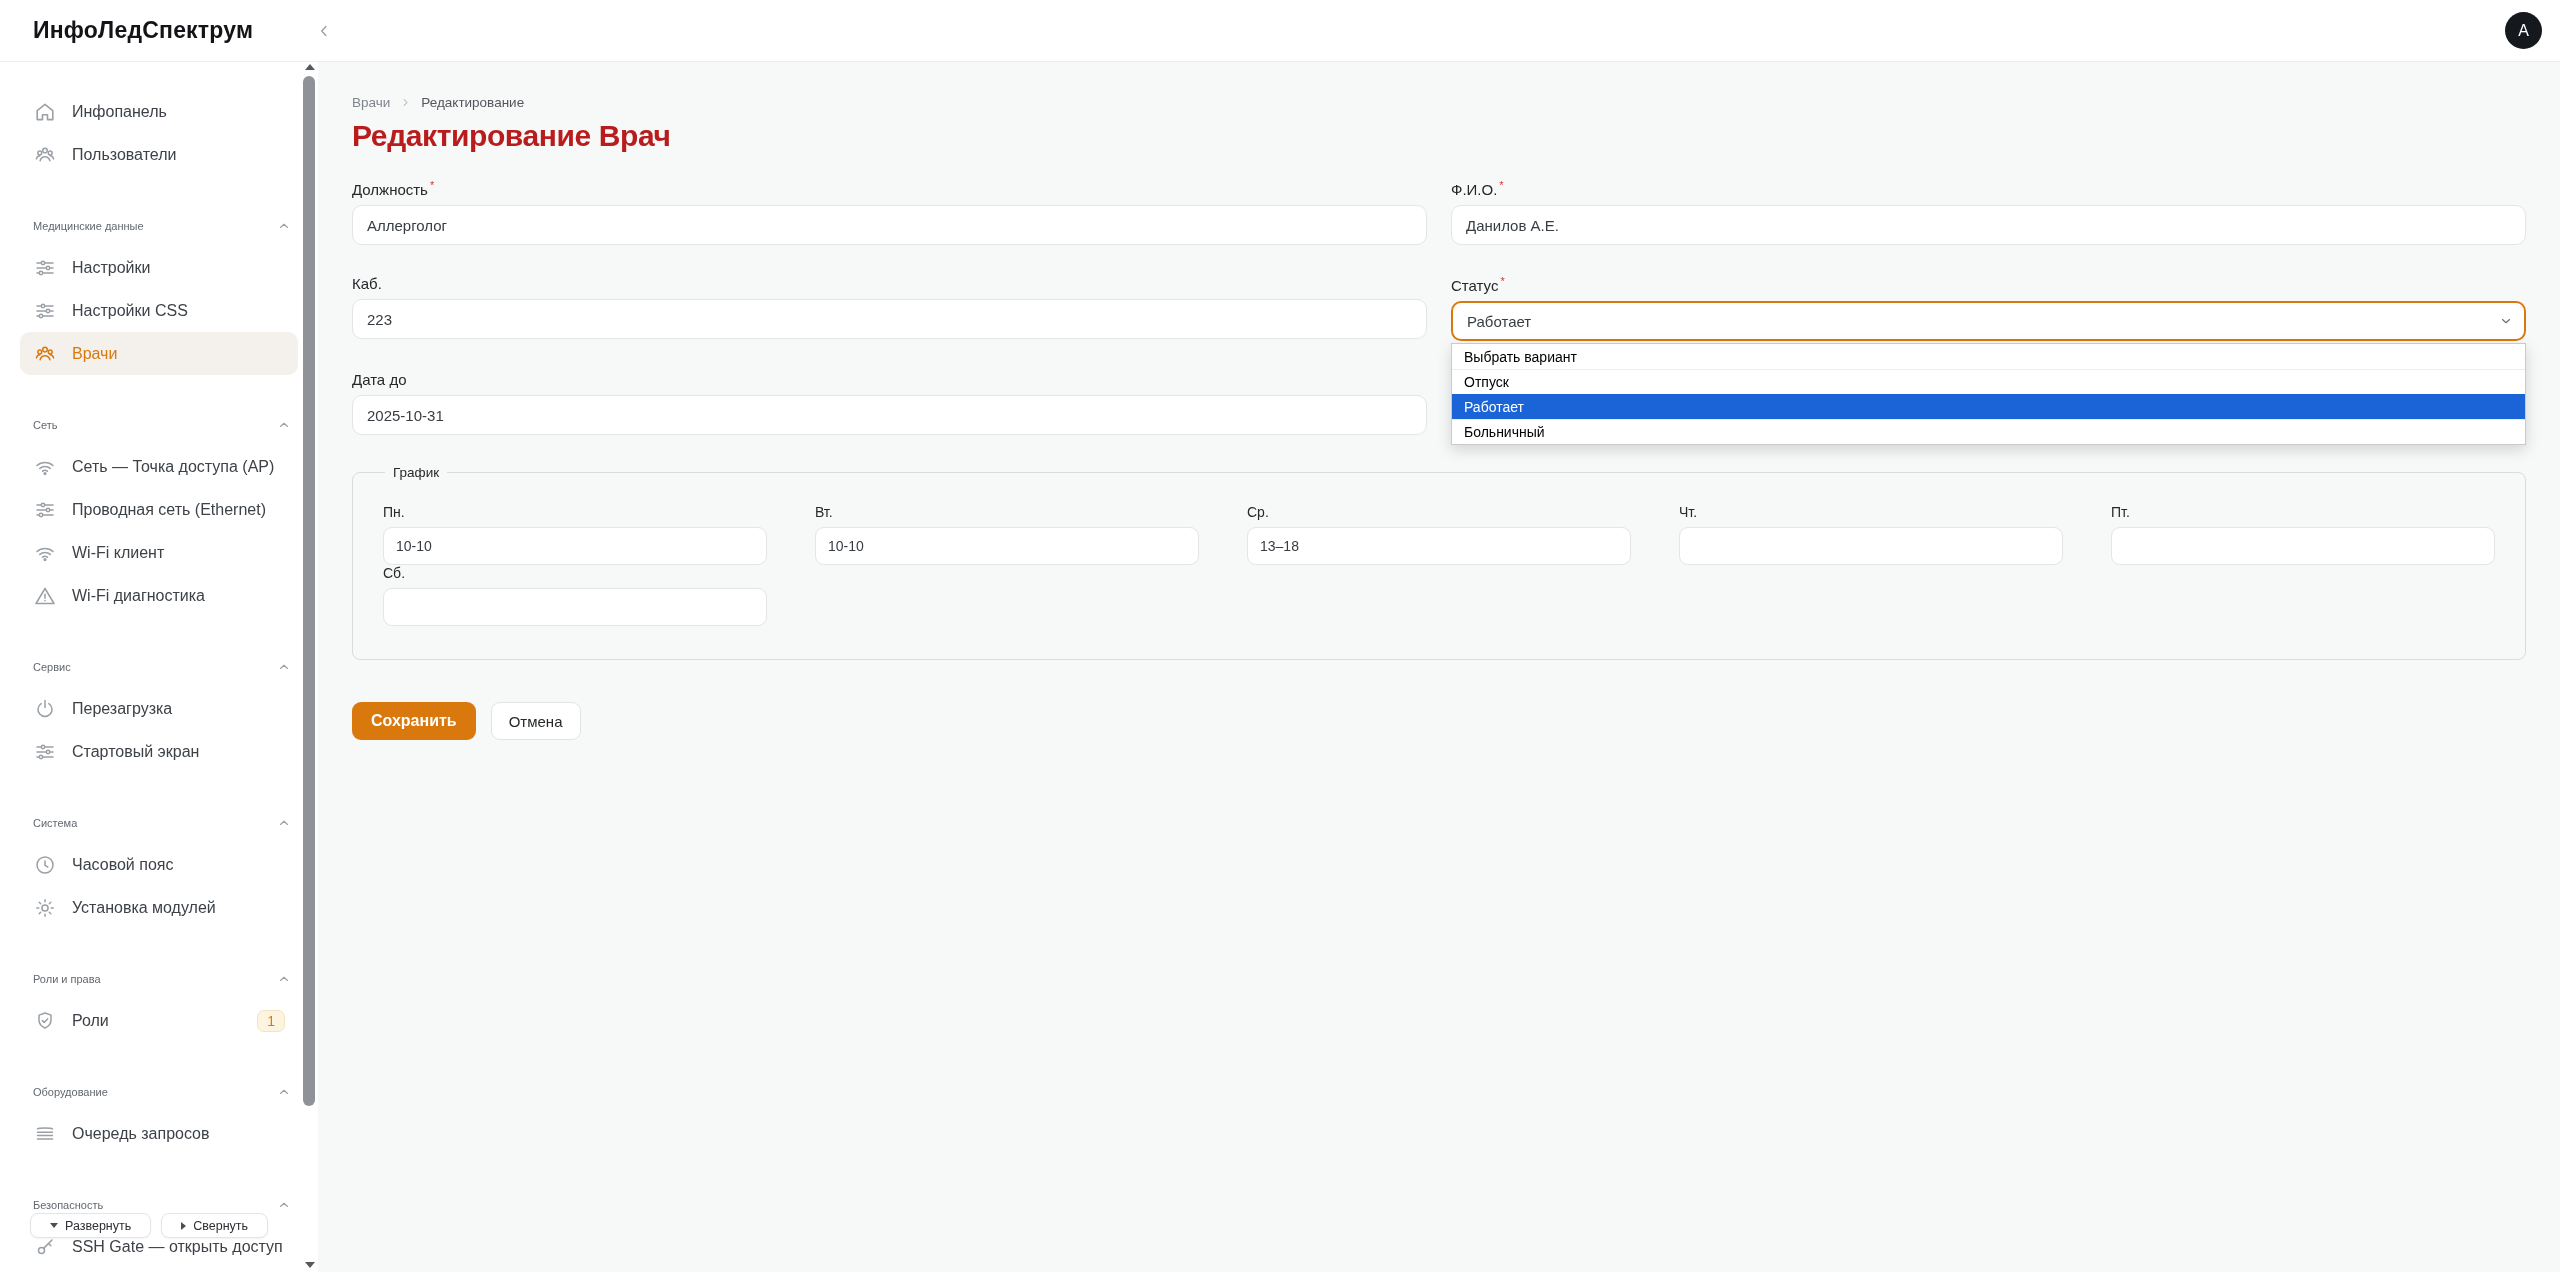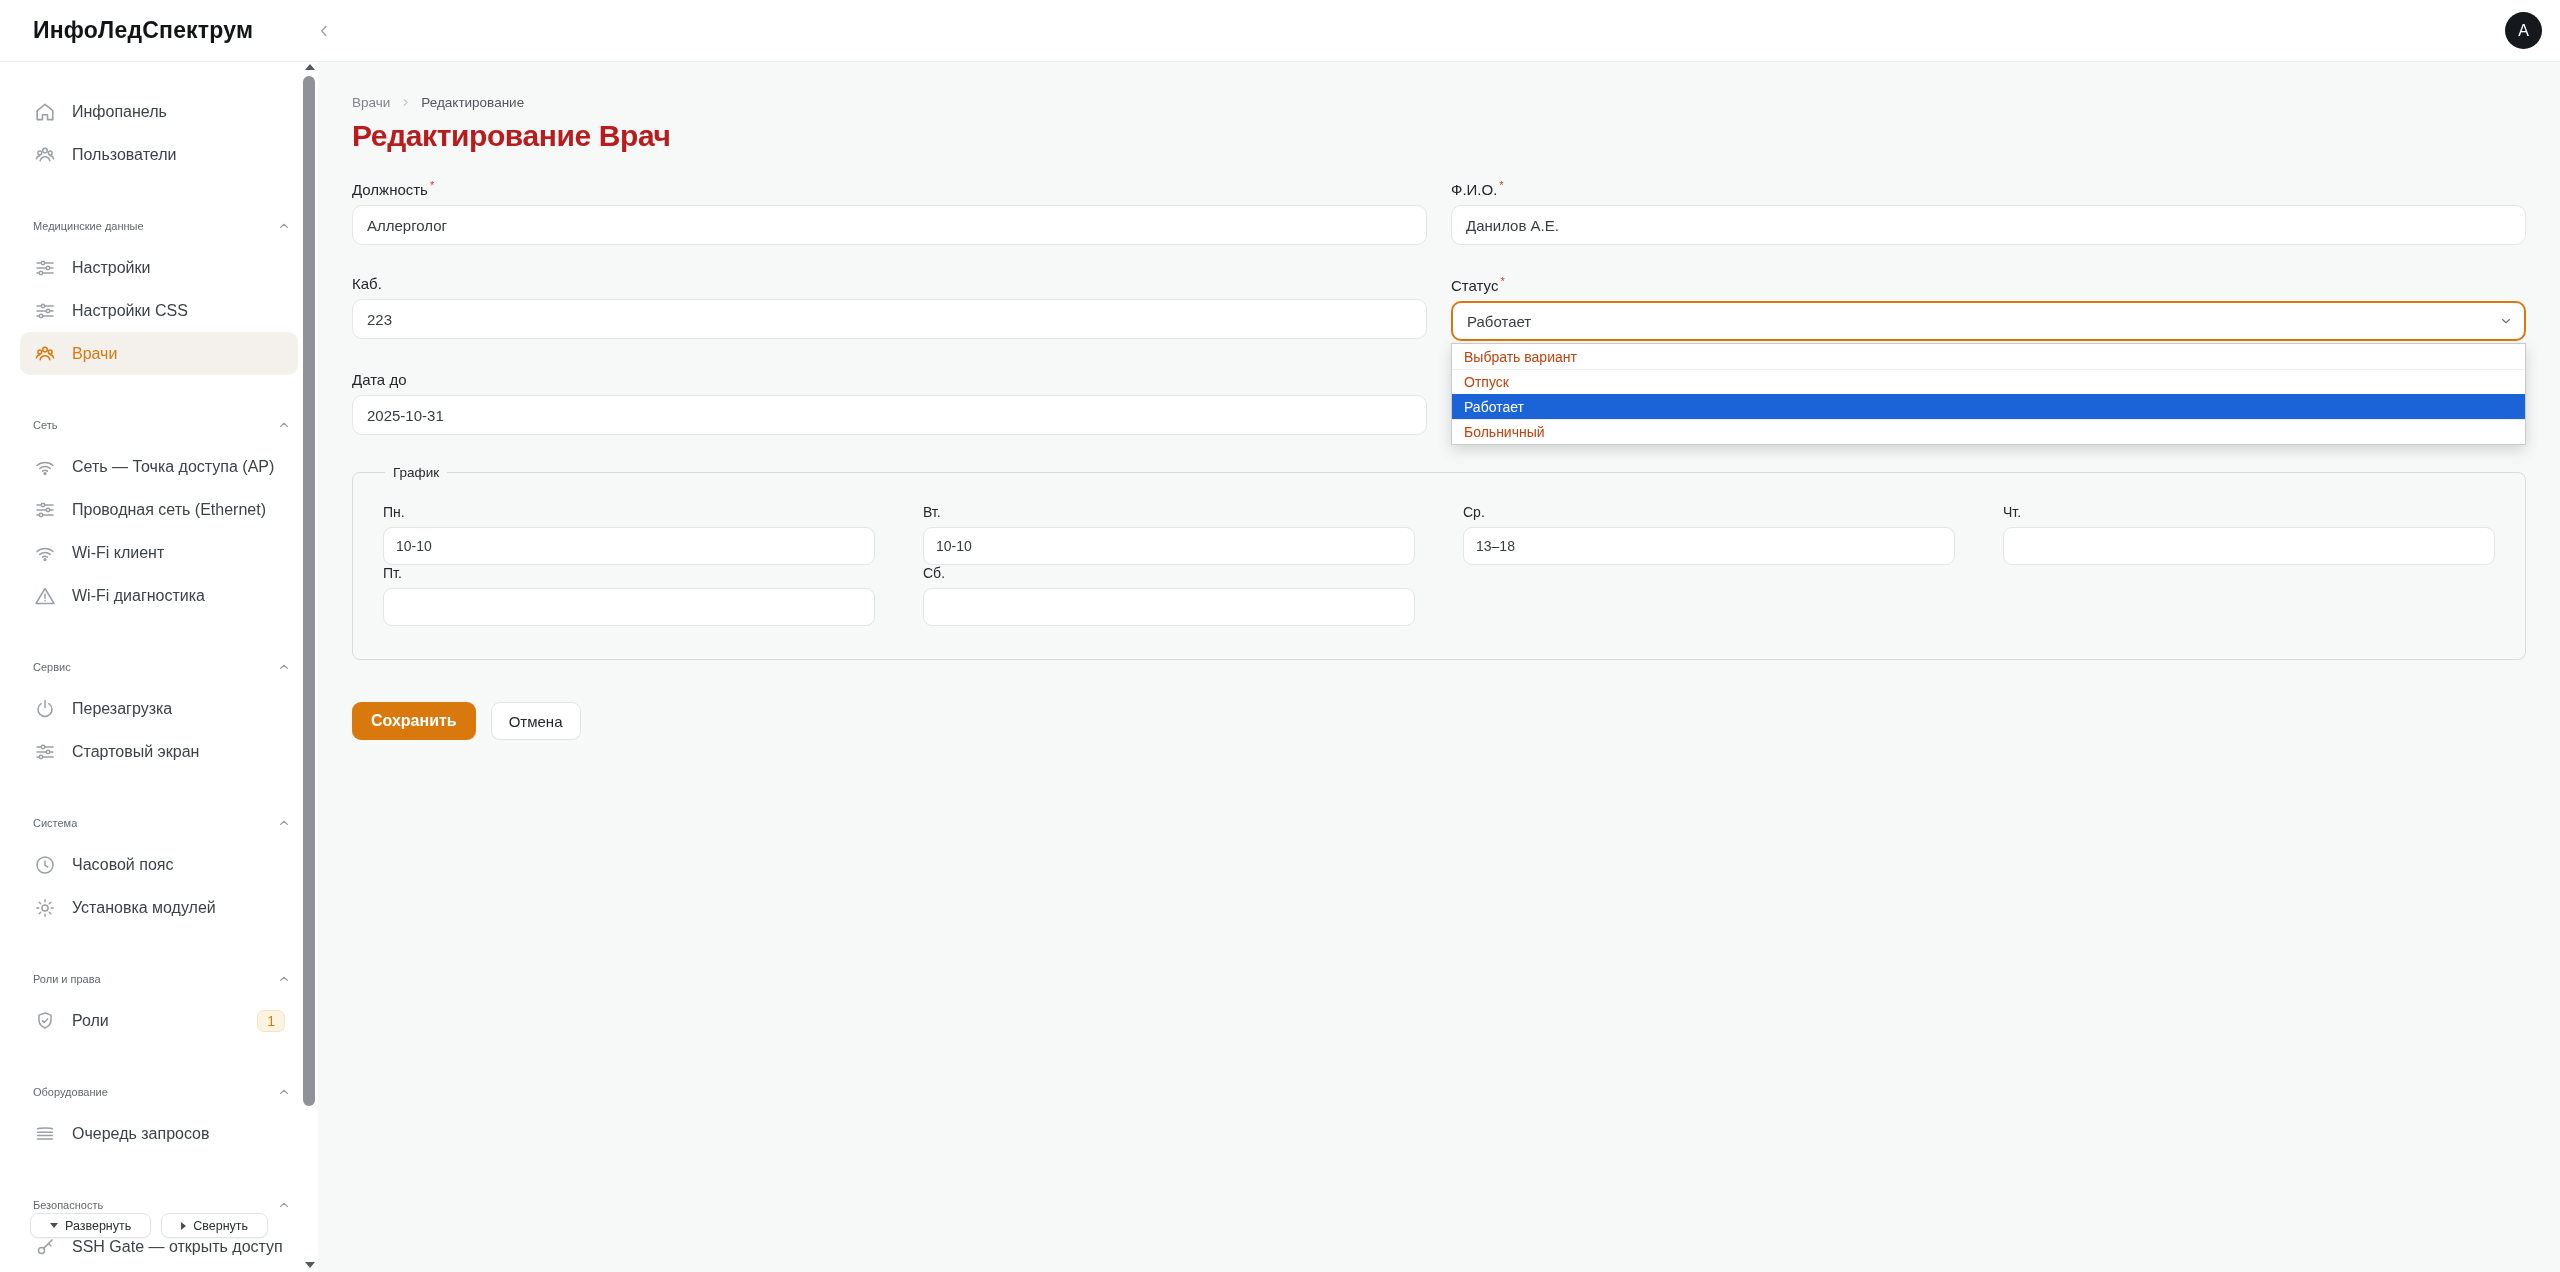--- a/index.html
+++ b/index.html
@@ -52,28 +52,28 @@
   .field { margin-bottom:30px; }
   .field-label { font-size:15px; color:#25282b; margin-bottom:7px; }
   .req { color:#e03131; font-size:11px; vertical-align:super; margin-left:2px; }
   .text-input { width:100%; height:40px; background:#fff; border:1px solid #e3e5e7; border-radius:10px; padding:0 14px; font-size:15px; color:#383d42; font-family:"Liberation Sans", sans-serif; outline:none; }
 
   
   .select-wrap { position:relative; }
   .select-box { height:40px; background:#fff; border:2px solid #d9790d; border-radius:10px; display:flex; align-items:center; padding:0 14px; font-size:15px; color:#383d42; cursor:pointer; }
   .select-box .chevron { position:absolute; right:13px; color:#6a6f74; display:flex; }
   .dropdown { position:absolute; top:calc(100% + 2px); left:0; right:0; background:#fff; border:1px solid #c8cacc; box-shadow:0 5px 14px rgba(0,0,0,.15); z-index:15; }
-  .option { height:25px; display:flex; align-items:center; padding:0 12px; font-size:14px; color:#c2410c; border-top:1px solid #ededee; cursor:pointer; }
+  .option { height:25px; display:flex; align-items:center; padding:0 12px; font-size:14px; color:#000000; border-top:1px solid #ededee; cursor:pointer; }
   .option:first-child { border-top:none; }
   .option.selected { background:#1b64d8; color:#fff; border-top-color:#1b64d8; }
 
   
   .schedule { grid-column:1 / -1; border:1px solid #d9dbdd; border-radius:8px; padding:24px 30px 33px; }
   .schedule legend { font-size:13.5px; color:#26292b; padding:0 8px; margin-left:2px; }
-  .days { display:grid; grid-template-columns:repeat(4,1fr); column-gap:48px; }
+  .days { display:grid; grid-template-columns:repeat(5,1fr); column-gap:48px; }
   .day-label { font-size:14px; color:#26292b; margin-bottom:7px; }
   .day-input { width:100%; height:38px; background:#fff; border:1px solid #e3e5e7; border-radius:9px; padding:0 12px; font-size:14px; color:#383d42; font-family:"Liberation Sans", sans-serif; outline:none; }
 
   
   .actions { grid-column:1 / -1; margin-top:42px; display:flex; gap:15px; }
   .btn-save { height:38px; padding:0 19px; background:#d9790d; border:none; border-radius:9px; color:#fff; font-size:16px; font-weight:700; font-family:"Liberation Sans", sans-serif; cursor:pointer; }
   .btn-cancel { height:38px; padding:0 17px; background:#fff; border:1px solid #e1e3e5; border-radius:9px; color:#26292b; font-size:15px; font-family:"Liberation Sans", sans-serif; cursor:pointer; }
 
   svg { display:block; }
 </style>

